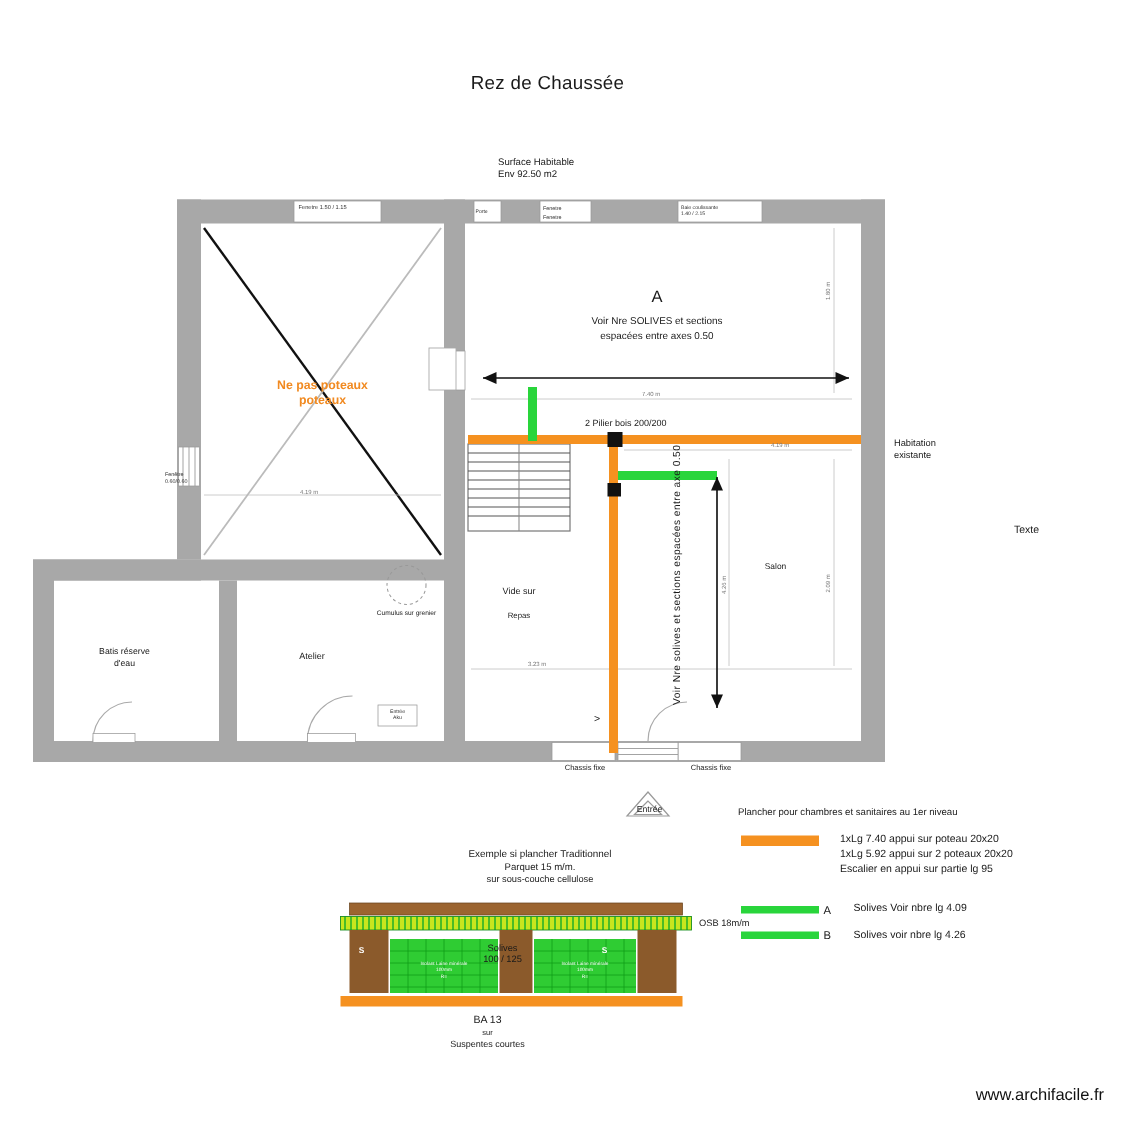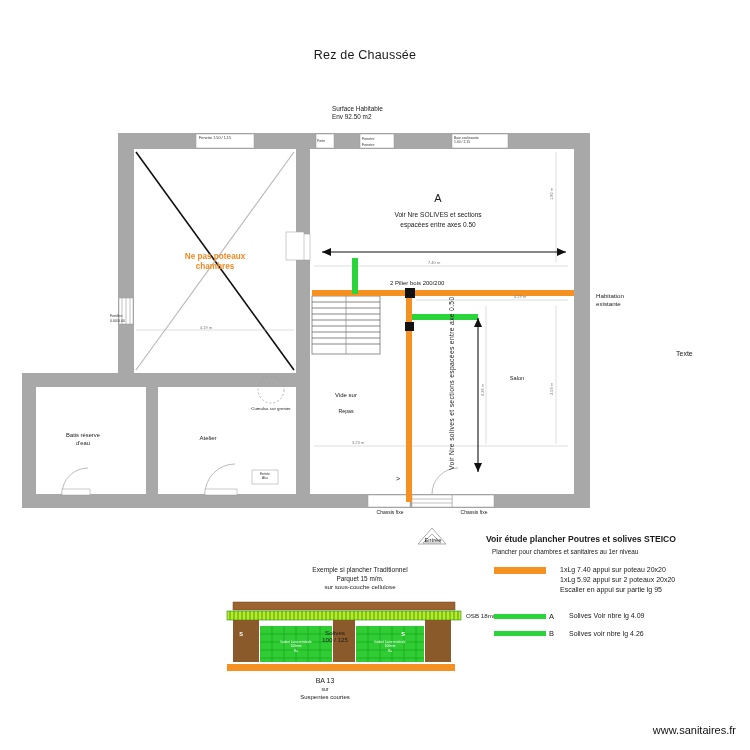--- a/index.html
+++ b/index.html
@@ -139,21 +139,21 @@
   <polygon points="478,472 474,463 482,463" fill="#111"></polygon>
 
   <text x="396" y="481" font-size="7" fill="#111" font-family="Liberation Sans, sans-serif">&gt;</text>
 
   <polygon points="432,528 418,544 446,544" fill="none" stroke="#999" stroke-width="0.8"></polygon>
   <polygon points="432,534 423,543 441,543" fill="none" stroke="#999" stroke-width="0.8"></polygon>
 </svg>
 
 <div class="abs orangetxt ctr" style="left:150px;top:252px;width:130px;font-size:8.2px;line-height:1.25;">
   <div>Ne pas poteaux</div>
-  <div>chambres</div>
+  <div>poteaux</div>
 </div>
 
 <div class="abs ctr" style="left:418px;top:192px;width:40px;font-size:11px;">A</div>
 <div class="abs ctr" style="left:358px;top:211px;width:160px;font-size:6.6px;">Voir Nre SOLIVES et sections</div>
 <div class="abs ctr" style="left:358px;top:221px;width:160px;font-size:6.6px;">espacées entre axes  0.50</div>
 
 <div class="abs vert" style="left:448px;top:322px;height:148px;">Voir Nre solives et sections espacées entre axe 0.50</div>
 
 <div class="abs" style="left:390px;top:280px;font-size:6px;">2 Pilier bois 200/200</div>
 
@@ -336,21 +336,20 @@
   <div>R=</div>
 </div>
 
 <div class="abs ctr" style="left:270px;top:676px;width:110px;line-height:1.45;">
   <div style="font-size:7px;">BA 13</div>
   <div style="font-size:5px;">sur</div>
   <div style="font-size:6px;">Suspentes courtes</div>
 </div>
 
 <div class="abs" style="left:486px;top:534px;width:260px;">
-  <div style="font-size:8.6px;font-weight:bold;white-space:nowrap;">Voir étude plancher Poutres et solives STEICO</div>
   <div style="font-size:6.4px;margin-top:4px;margin-left:6px;white-space:nowrap;">Plancher pour chambres et sanitaires au 1er niveau</div>
 
   <div style="display:flex;align-items:flex-start;margin-top:10px;">
     <div style="width:52px;height:7px;background:#F59120;margin-top:2px;margin-left:8px;flex:none;"></div>
     <div style="margin-left:14px;">
       <div class="legend-txt">1xLg 7.40 appui sur poteau 20x20</div>
       <div class="legend-txt">1xLg 5.92 appui sur 2 poteaux 20x20</div>
       <div class="legend-txt">Escalier en appui sur partie lg 95</div>
     </div>
   </div>
@@ -361,13 +360,13 @@
     <div class="legend-txt" style="margin-left:8px;">Solives Voir nbre lg  4.09</div>
   </div>
 
   <div style="display:flex;align-items:center;margin-top:7px;">
     <div style="width:52px;height:5px;background:#29D53B;margin-left:8px;flex:none;"></div>
     <div style="font-size:7.5px;margin-left:3px;width:12px;">B</div>
     <div class="legend-txt" style="margin-left:8px;">Solives voir nbre lg   4.26</div>
   </div>
 </div>
 
-<div class="abs site" style="right:14px;bottom:14px;">www.sanitaires.fr</div>
+<div class="abs site" style="right:14px;bottom:14px;">www.archifacile.fr</div>
 
 </body></html>

